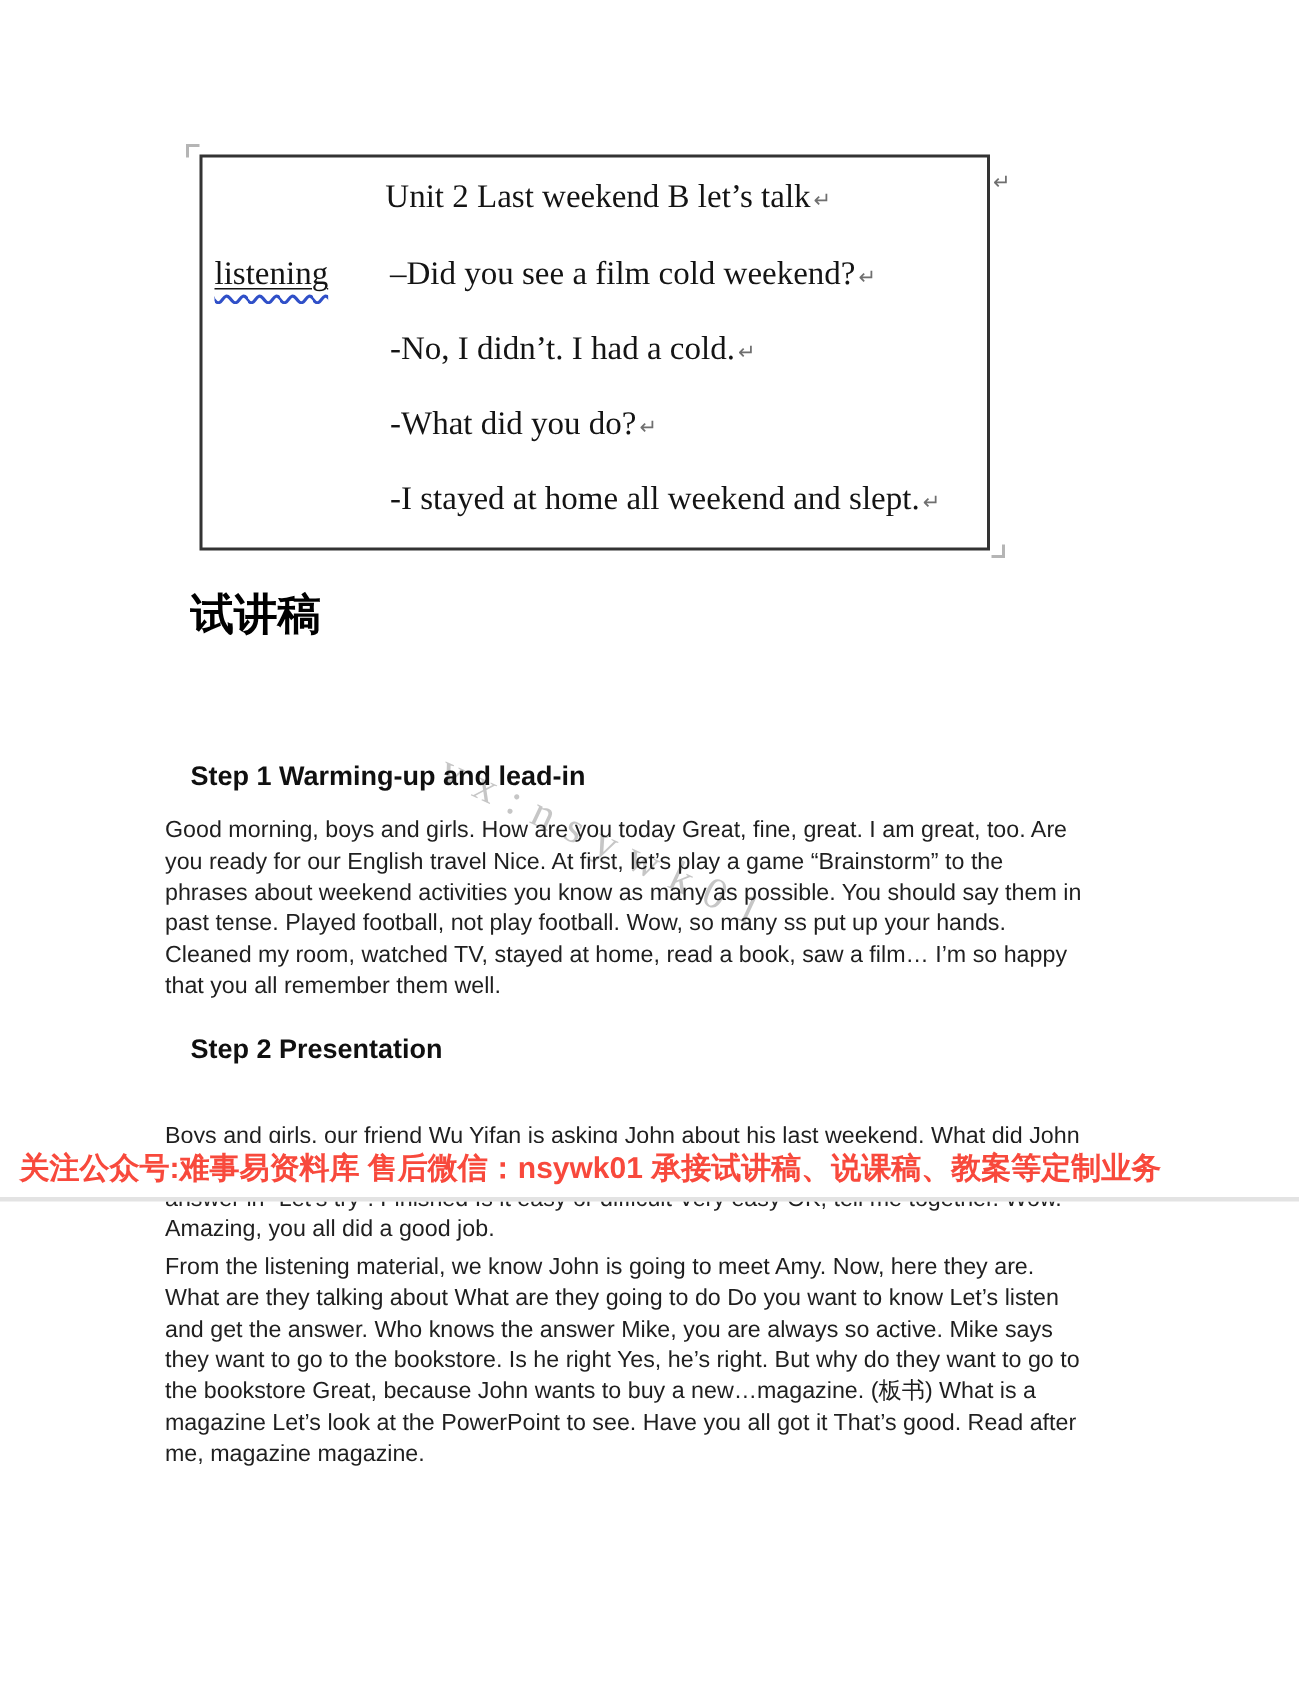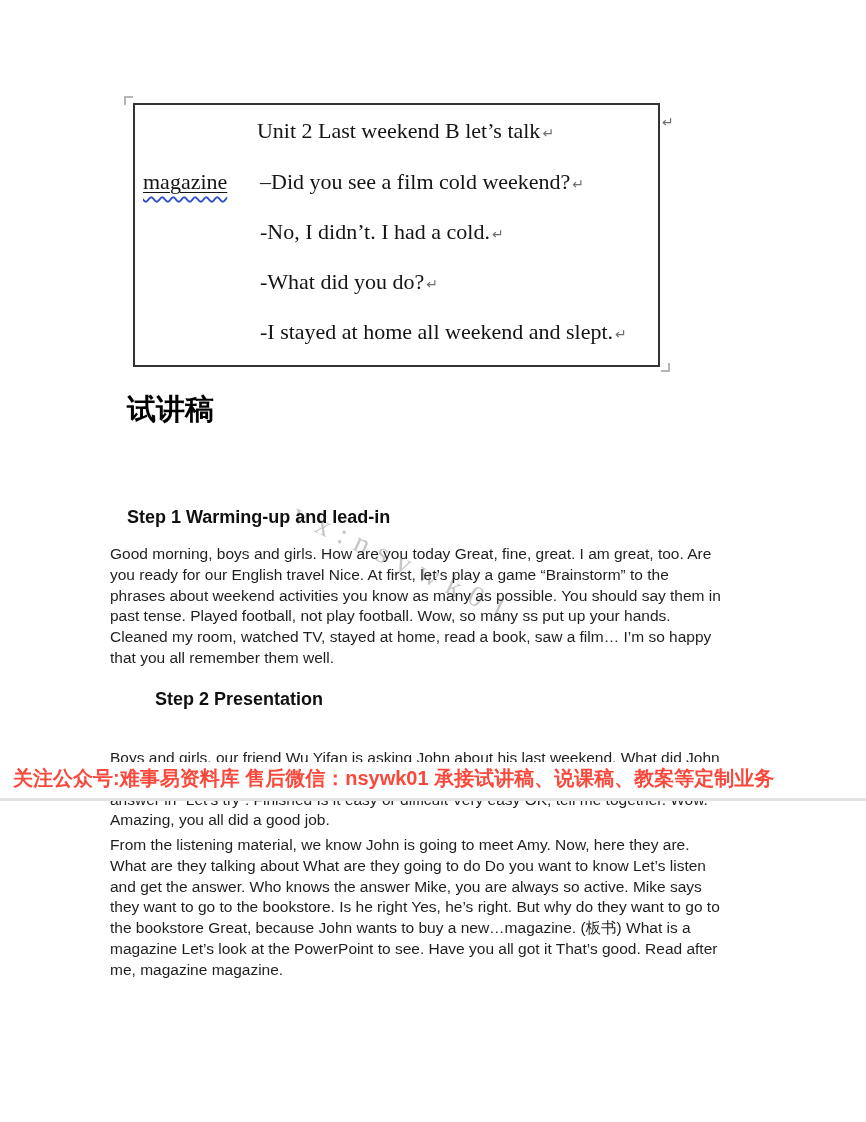--- a/index.html
+++ b/index.html
@@ -70,21 +70,21 @@
   }
   .subtitle {
     position: absolute; left: 127px; top: 459px;
     font-size: 15.5px; color: #1f1f1f;
   }
   .step-heading {
     position: absolute; left: 127px;
     font-size: 18px; font-weight: 700; color: #101010;
   }
   .step-1 { top: 507px; }
-  .step-2 { top: 689px; margin-left: 28px; }
+  .step-2 { top: 689px; }
   .para {
     position: absolute; left: 110px; width: 618px;
     font-size: 15.5px; line-height: 20.8px; color: #1f1f1f;
     text-align: left;
   }
   .para-1 { top: 544px; }
   .para-2 { top: 736px; margin-top: 12px; }
   .para-3 { top: 835px; }
 
   
@@ -102,21 +102,21 @@
 <body>
 
 <div class="page">
 
   <div class="corner-mark corner-tl"></div>
   <div class="corner-mark corner-br"></div>
 
   <div class="dialogue-box">
     <div class="box-title"><span>Unit 2 Last weekend B let’s talk</span><span class="pmark">↵</span></div>
 
-    <div class="side-word"><span class="side-word-inner">magazine</span></div>
+    <div class="side-word"><span class="side-word-inner">listening</span></div>
 
     <div class="box-row row-1">
       <span class="dialogue-line"><span>–Did you see a film cold weekend?</span><span class="pmark">↵</span></span>
     </div>
     <div class="box-row row-2">
       <span class="dialogue-line"><span>-No, I didn’t. I had a cold.</span><span class="pmark">↵</span></span>
     </div>
     <div class="box-row row-3">
       <span class="dialogue-line"><span>-What did you do?</span><span class="pmark">↵</span></span>
     </div>

